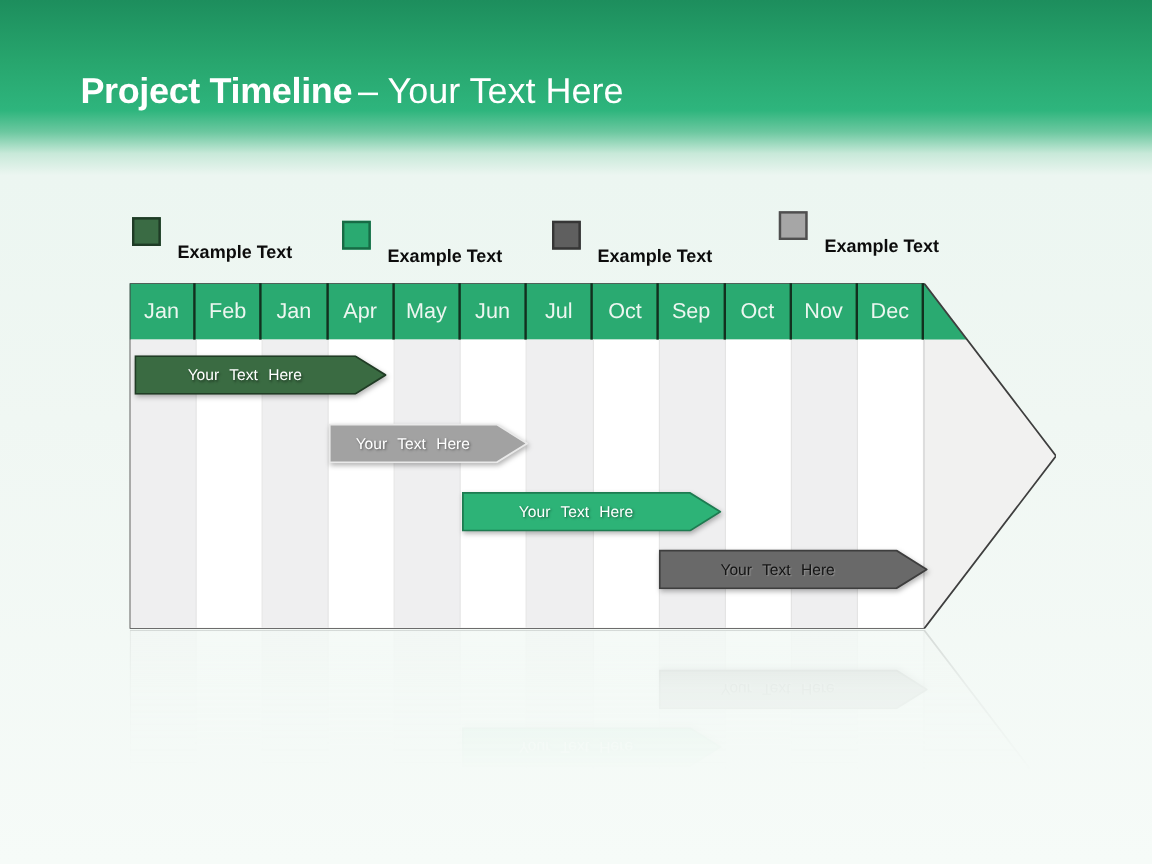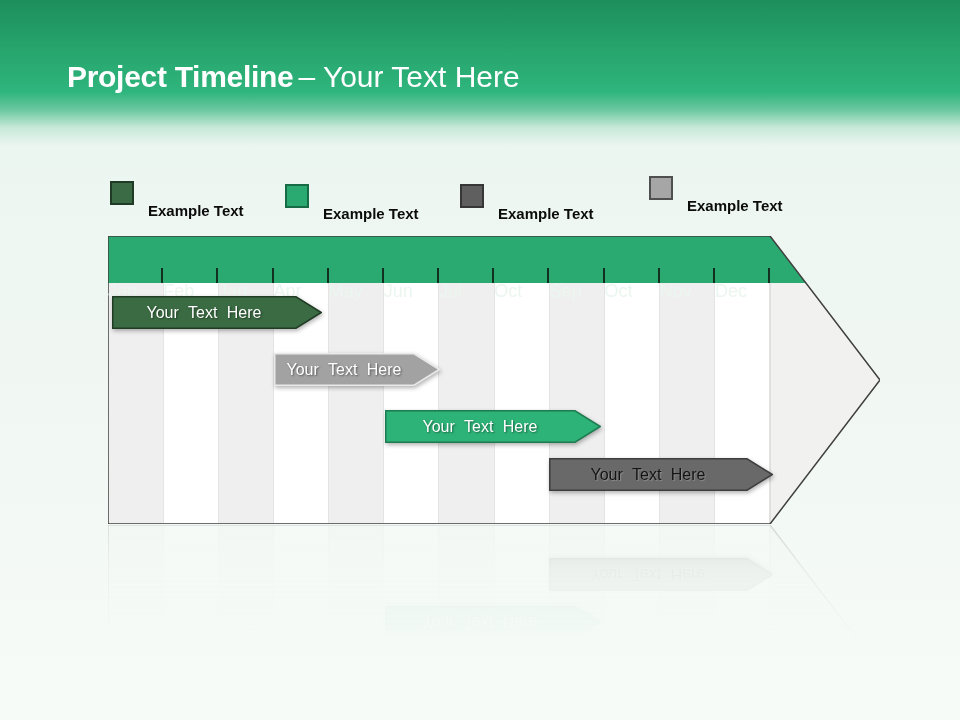--- a/index.html
+++ b/index.html
@@ -29,27 +29,27 @@
   
   .chart{position:absolute;left:108px;top:236px;width:772px;height:288px;}
   .chart > svg.bg{position:absolute;left:0;top:0;}
   .cols{position:absolute;left:1px;top:47px;width:660px;height:240px;display:flex;}
   .col{flex:1 1 0;border-right:1px solid #e4e4e4;box-sizing:border-box;}
   .col:last-child{border-right:none;}
   .col-gray{background:#efeff0;}
   .col-white{background:#ffffff;}
   .month-row{position:absolute;left:0;top:0;width:662px;height:47px;display:flex;}
   .month-cell{flex:1 1 0;box-sizing:border-box;border-right:2px solid #12301f;
-    line-height:46px;font-size:18px;color:#ecf6f0;margin-top:32px;}
+    line-height:46px;text-align:center;font-size:18px;color:#ecf6f0;}
   
   .bar{position:absolute;height:33px;}
   .bar svg{position:absolute;left:0;top:0;filter:drop-shadow(1px 2px 2px rgba(0,0,0,0.30));}
   .bar span{position:absolute;left:0;top:0;right:26px;bottom:0;
     display:flex;align-items:center;justify-content:center;
-    font-size:16px;word-spacing:5px;color:#ffffff;text-shadow:1px 1px 2px rgba(0,0,0,0.45);}
+    font-size:13px;word-spacing:5px;color:#ffffff;text-shadow:1px 1px 2px rgba(0,0,0,0.45);}
   .bar1{left:4px;top:60px;width:210px;}
   .bar2{left:166px;top:117px;width:166px;}
   .bar3{left:277px;top:174px;width:216px;}
   .bar4{left:441px;top:222px;width:224px;}
   .bar1 polygon{fill:#3a6b42;stroke:#203c25;stroke-width:1.5;}
   .bar2 polygon{fill:#a2a2a2;stroke:#e9e9e9;stroke-width:1.5;}
   .bar3 polygon{fill:#2db377;stroke:#1e7b51;stroke-width:1.5;}
   .bar4 polygon{fill:#696969;stroke:#3e3e3e;stroke-width:1.5;}
   .bar4 span{color:#141414;text-shadow:1px 1px 1px rgba(255,255,255,0.25);}
   

